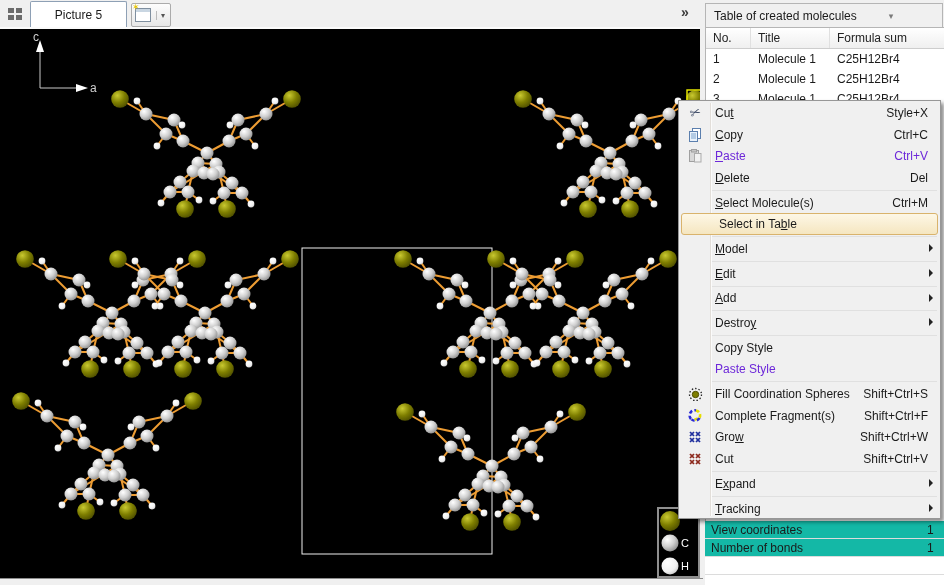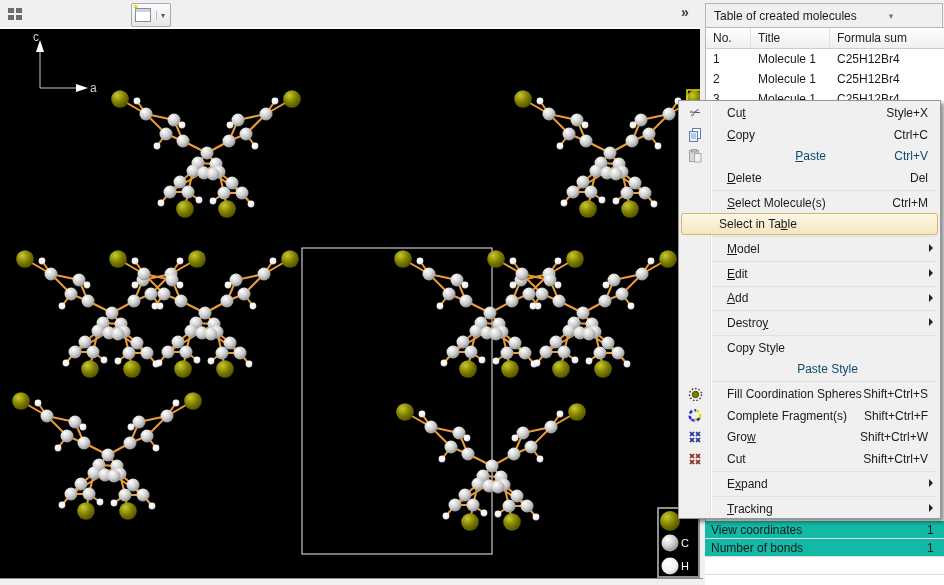--- a/index.html
+++ b/index.html
@@ -44,45 +44,48 @@
   .prow .pv{width:17px;text-align:left;}
   .prow.empty{background:#fff;}
   
   .cmenu{position:absolute;left:678px;top:100px;width:263px;height:419px;background:#f0f0f0;
          border:1px solid #979797;box-sizing:border-box;box-shadow:3px 3px 4px rgba(0,0,0,.45);
          padding-top:1px;z-index:50;}
   .cmenu::before{content:"";position:absolute;left:31px;top:2px;bottom:2px;width:1px;background:#e2ded9;}
   .cmenu::after{content:"";position:absolute;left:32px;top:2px;bottom:2px;width:1px;background:#fbfbfb;}
   .mi{position:relative;height:21.7px;display:flex;align-items:center;z-index:2;}
   .mi .ic{width:32px;height:18px;display:flex;align-items:center;justify-content:center;flex:none;}
-  .mi .lb{margin-left:16px;flex:1;white-space:nowrap;}
+  .mi .lb{margin-left:4px;flex:1;white-space:nowrap;}
   .mi .sc{margin-right:12px;white-space:nowrap;}
   .mi .ar{position:absolute;right:7px;top:6px;width:0;height:0;border-left:4px solid #222;
           border-top:4px solid transparent;border-bottom:4px solid transparent;}
-  .mi.disabled .lb,.mi.disabled .sc{color:#0c4a6e;text-align:center;}
+  .mi.disabled .lb,.mi.disabled .sc{color:#6d28d9;}
   .mi.hl{margin:0 2px;border:1px solid #d9b36c;border-radius:3px;
          background:linear-gradient(#fdf7e6,#f5e6c0);box-sizing:border-box;height:21.7px;}
   .mi.hl .lb{margin-left:37px;}
   .msep{height:1px;background:#e0e0e0;margin:1px 3px 1px 33px;position:relative;z-index:2;}
   .mi u{text-decoration:underline;}
   .scis{font-size:13px;color:#3d4a66;transform:rotate(-20deg);}
   
 </style>
 </head>
 <body>
 
 <div id="app">
 
   <div class="topbar">
     <div class="tilebtn">
         <i></i>
         <i></i>
         <i></i>
         <i></i>
       </div>
+    <div class="tab">
+      <span>Picture 5</span>
+    </div>
     <div class="newbtn">
       <span class="winglyph"></span>
       <span class="drop">▾</span>
     </div>
     <div class="chev">»</div>
   </div>
   <div class="topwhiteline"></div>
 
   <div class="canvas">
     <svg id="molsvg" width="700" height="549">

